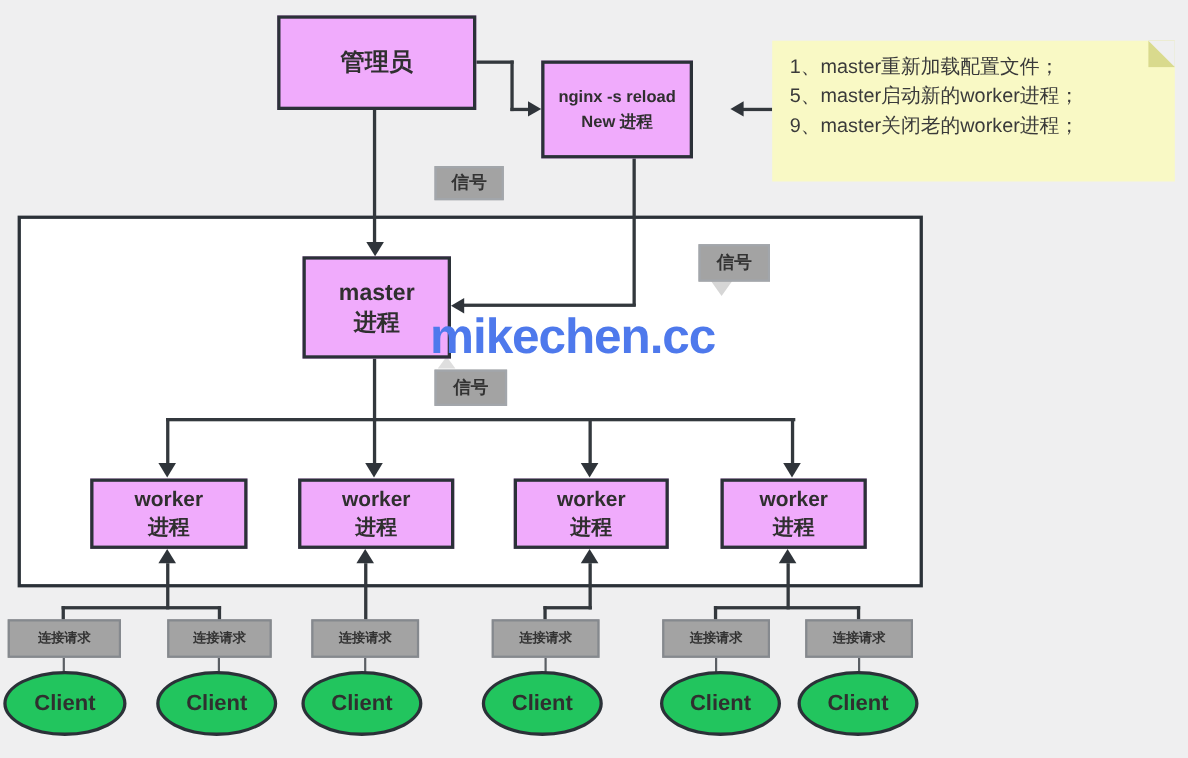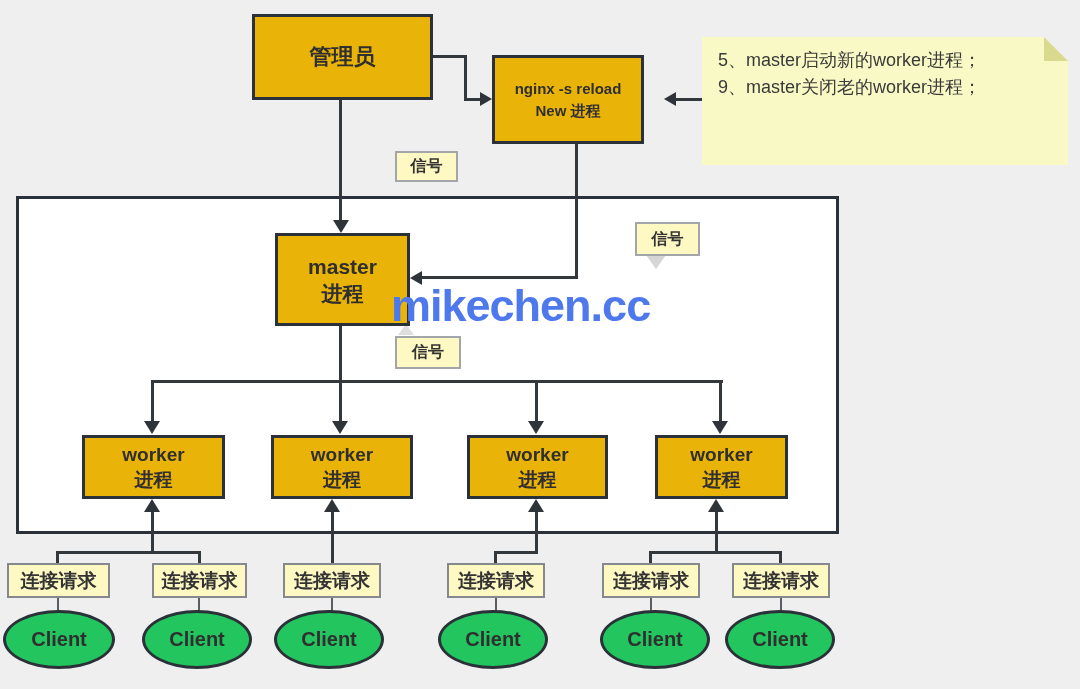--- a/index.html
+++ b/index.html
@@ -7,44 +7,44 @@
     width:1080px;height:689px;
     background:#efeff0;
     font-family:"Liberation Sans", sans-serif;
     position:relative;
     overflow:hidden;
     color:#2f2f2f;
   }
   
   .node{
     position:absolute;
-    background:#eab308;
+    background:#f0abfc;
     border:3px solid #2b3138;
     display:flex;flex-direction:column;
     align-items:center;justify-content:center;
     text-align:center;
     box-sizing:border-box;
     z-index:3;
     font-weight:bold;
   }
   
   .tag{
     position:absolute;
-    background:#fef9c3;
+    background:#a3a3a3;
     border:2px solid #a2a6ab;
     display:flex;align-items:center;justify-content:center;
     box-sizing:border-box;
     z-index:4;
     font-weight:bold;
     font-size:16px;
     color:#333;
   }
   .req{
     border:2px solid #85898e;
-    font-size:19px;
+    font-size:12px;
     z-index:3;
     justify-content:center;
   }
   .container-box{
     position:absolute;
     left:16px;top:196px;width:823px;height:338px;
     background:#ffffff;
     border:3px solid #2b3138;
     box-sizing:border-box;
     z-index:1;
@@ -106,27 +106,28 @@
 </style>
 </head>
 <body>
 
 <div class="container-box"></div>
 
 <div class="node" style="left:252px;top:14px;width:181px;height:86px;font-size:22px;">
   <div>管理员</div>
 </div>
 
-<div class="node" style="left:492px;top:55px;width:152px;height:89px;font-size:15px;line-height:22px;">
+<div class="node" style="left:492px;top:55px;width:138px;height:89px;font-size:15px;line-height:22px;">
   <div>nginx -s reload</div>
   <div>New 进程</div>
 </div>
 
 <div class="note">
   <div class="fold"></div>
+  <div>1、master重新加载配置文件；</div>
   <div>5、master启动新的worker进程；</div>
   <div>9、master关闭老的worker进程；</div>
 </div>
 
 <div class="node" style="left:275px;top:233px;width:135px;height:93px;font-size:21px;line-height:27px;">
   <div>master</div>
   <div>进程</div>
 </div>
 
 <div class="node" style="left:82px;top:435px;width:143px;height:64px;font-size:19px;line-height:25px;">

